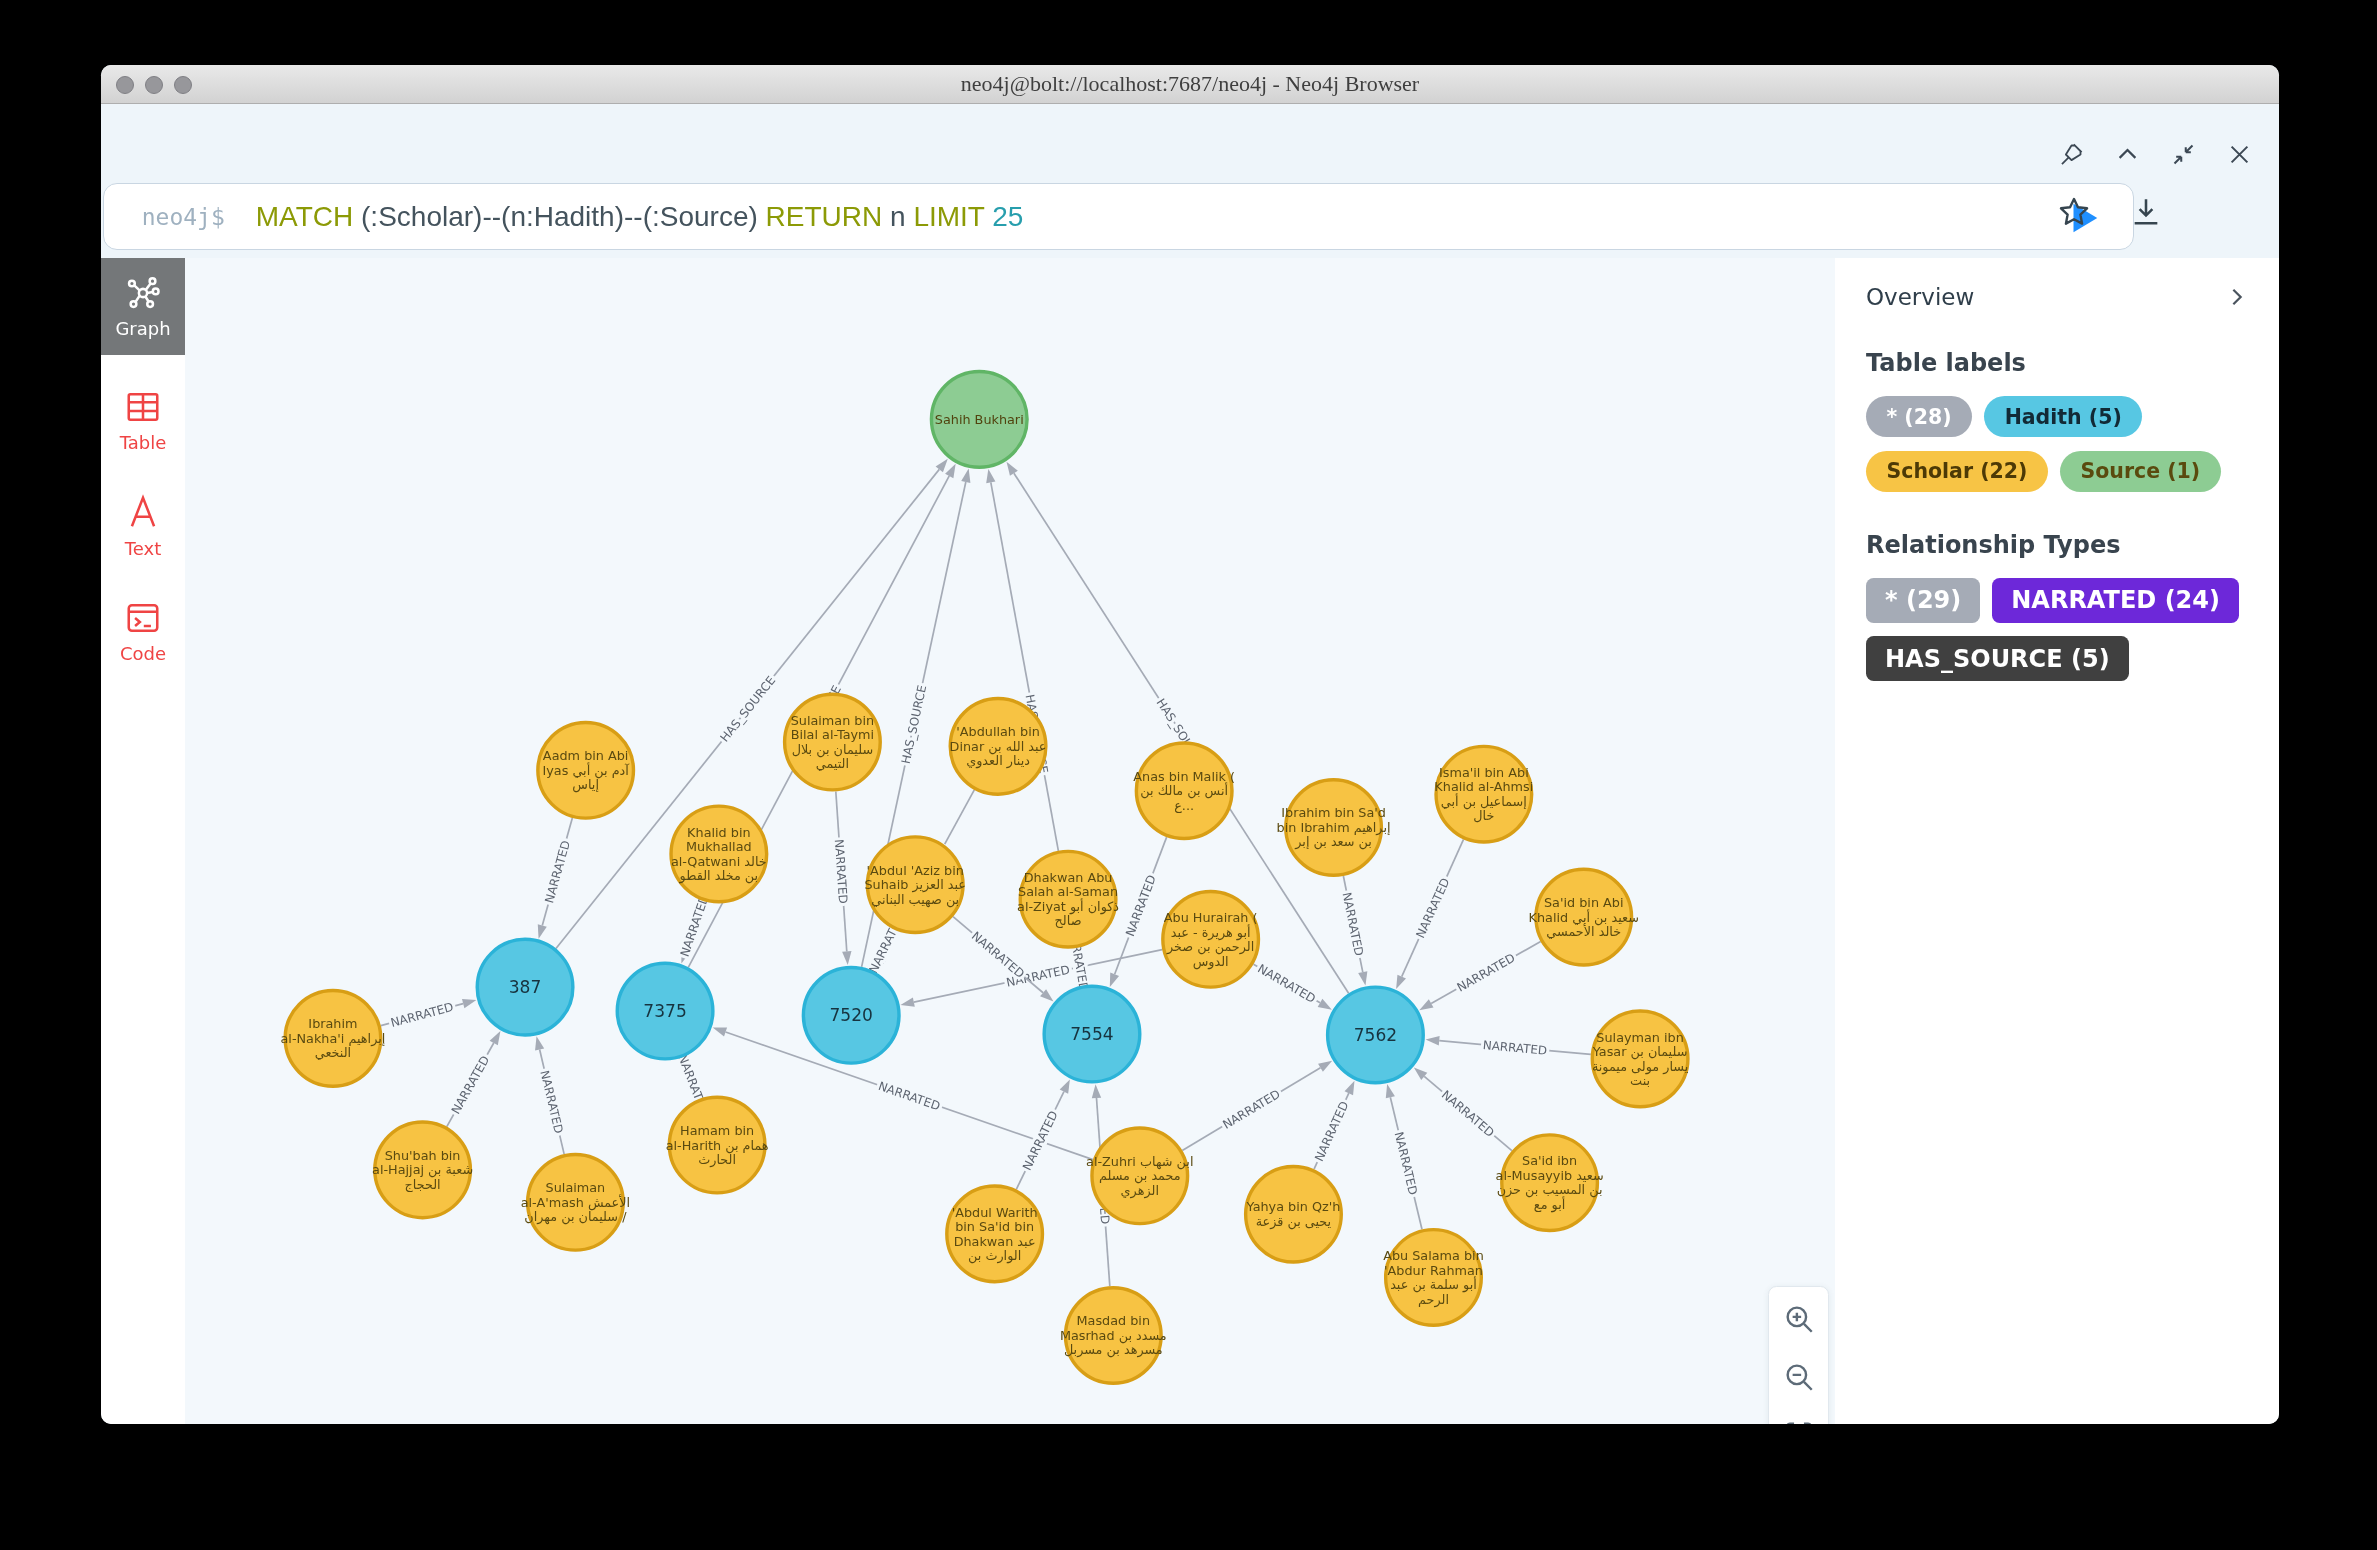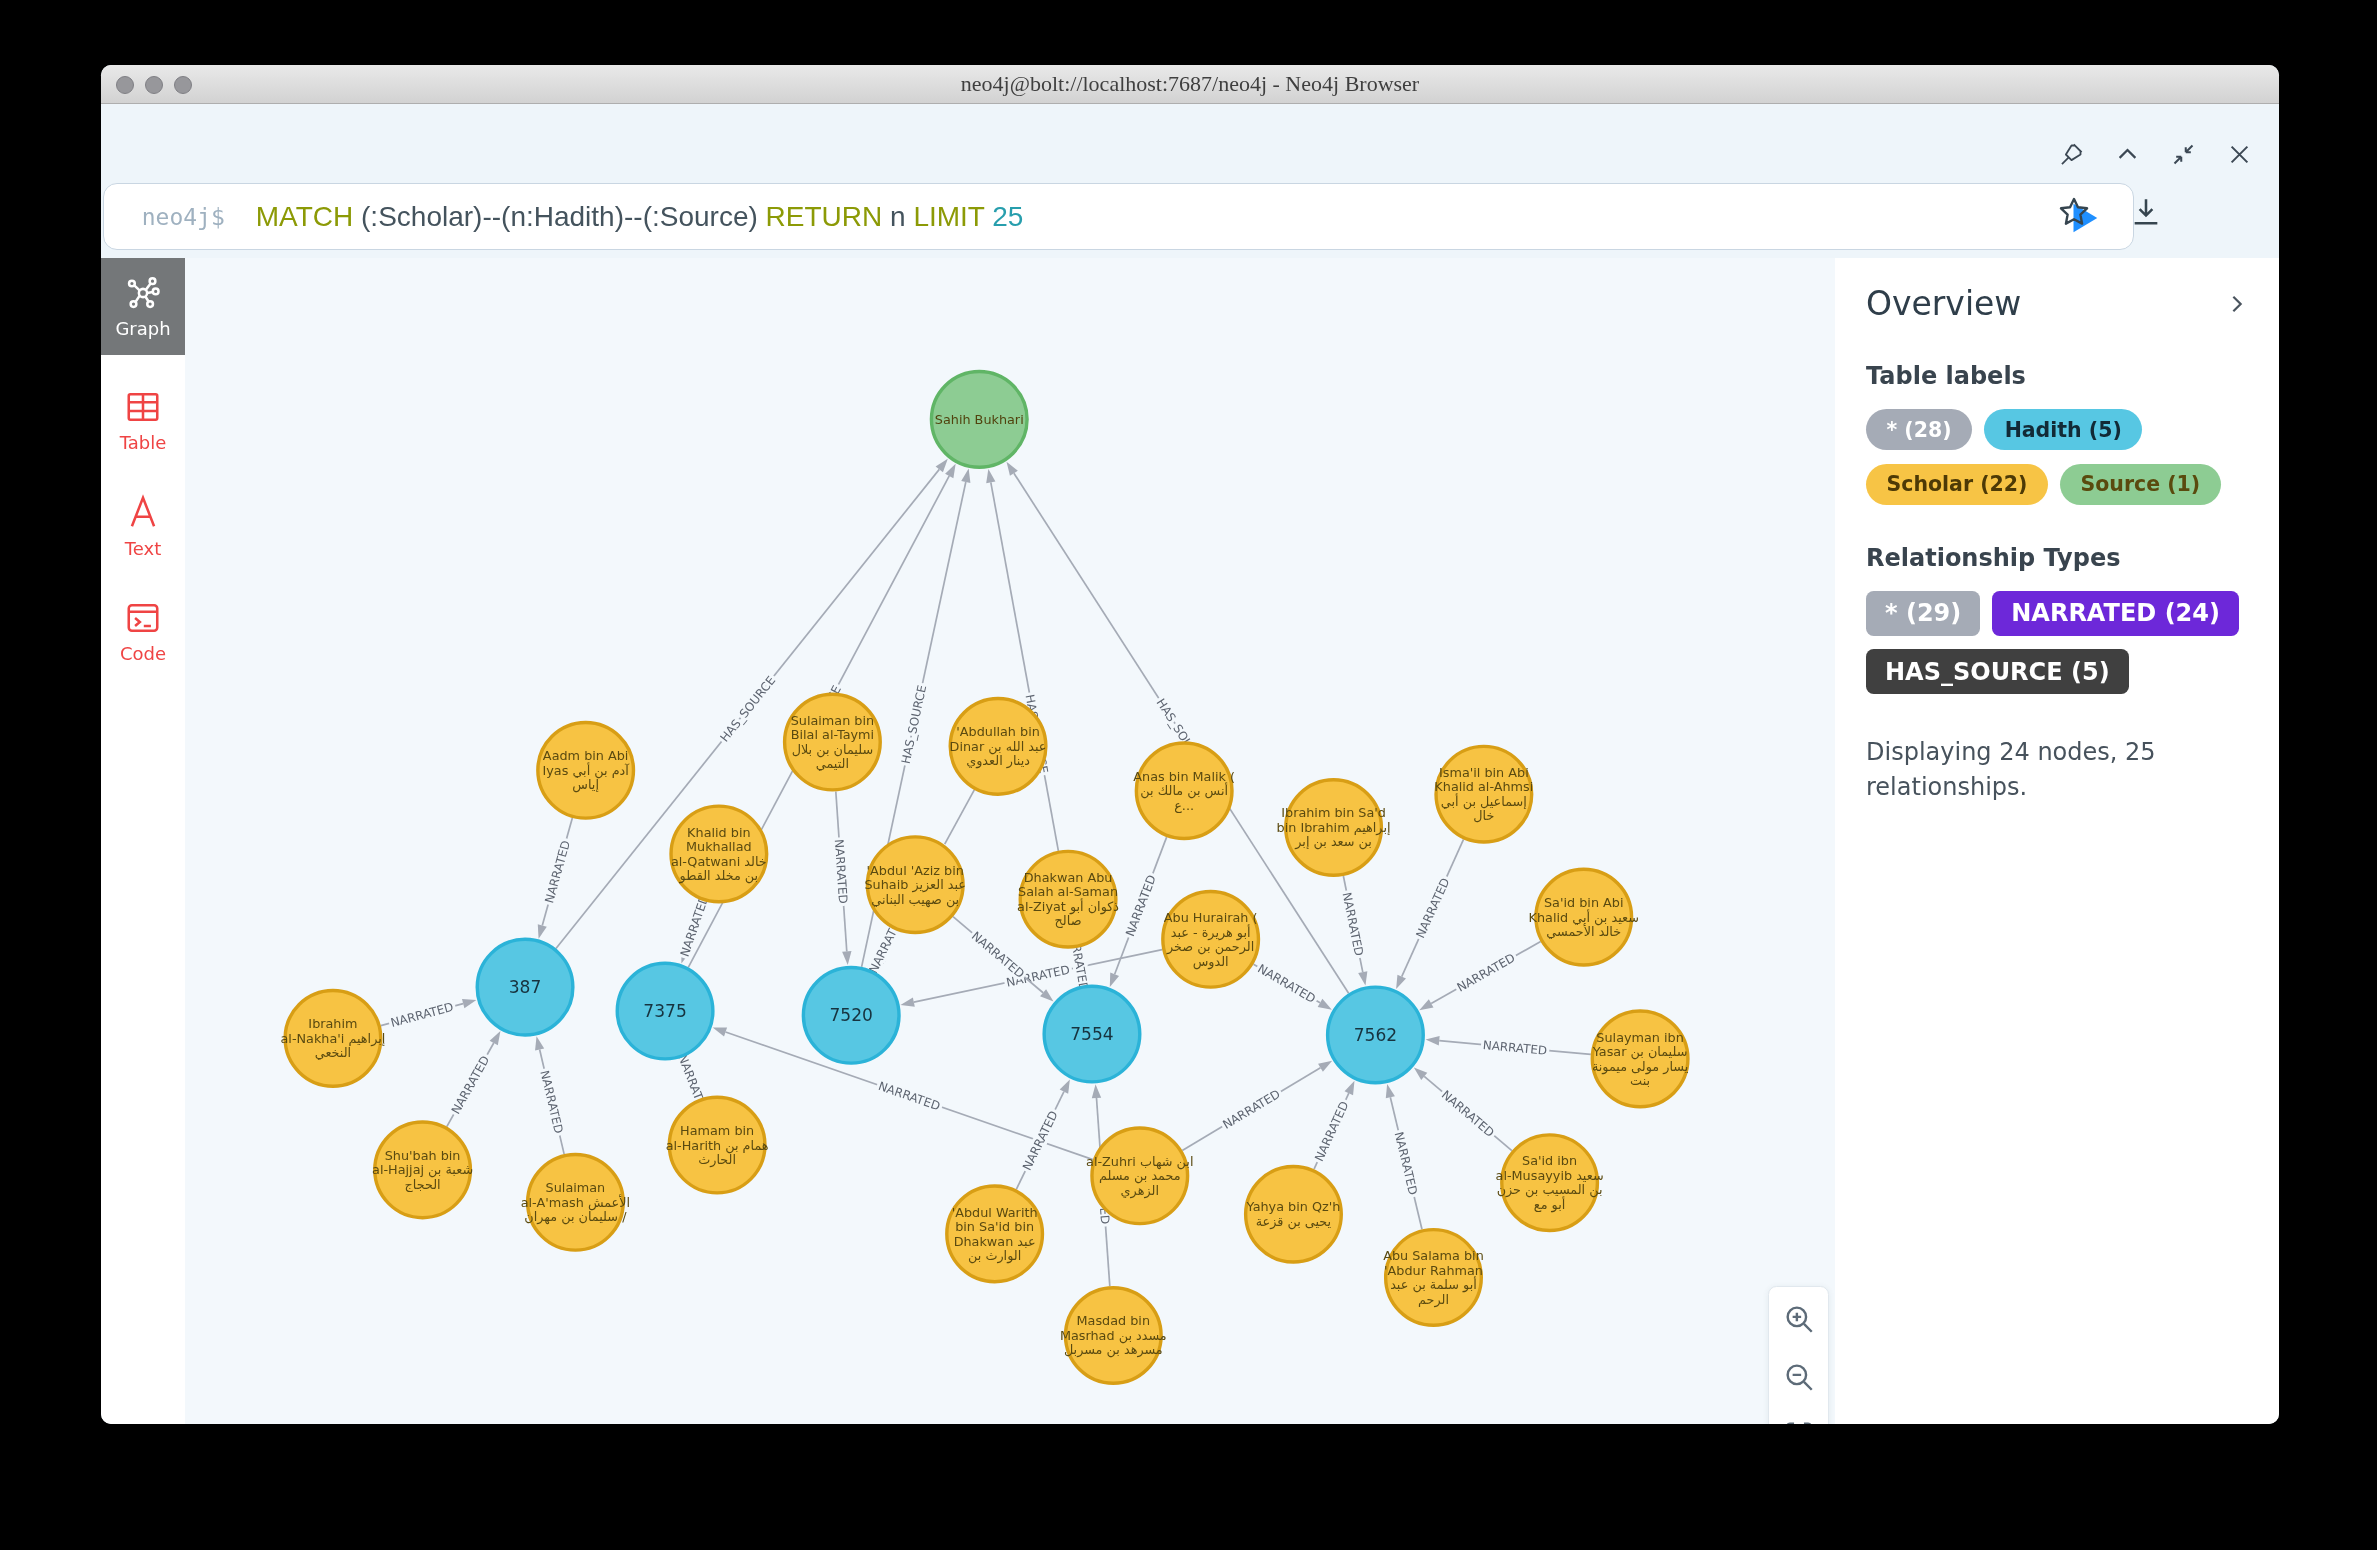--- a/index.html
+++ b/index.html
@@ -40,21 +40,21 @@
   .canvas{flex:1;position:relative;background:#f3f8fc;overflow:hidden;}
   #graph{position:absolute;left:0;top:0;}
   .zoomctl{position:absolute;right:6px;top:1028px;width:61px;height:188px;background:#fff;
     border:0.9px solid #e1e8ee;border-radius:8.5px;box-shadow:0 1.7px 6.8px rgba(40,60,80,.08);
     display:flex;flex-direction:column;align-items:center;padding-top:15.4px;gap:24px;box-sizing:border-box;}
   .zbtn{width:34px;height:34px;color:#5d6b78;cursor:pointer;}
   
   .panel{width:444px;background:#fff;flex:none;padding:26px 31px;box-sizing:border-box;
     color:#39444e;position:relative;}
   .panel-header{display:flex;justify-content:space-between;align-items:center;}
-  .panel-title{font-size:33px;color:#2f3e4a;}
+  .panel-title{font-size:23px;color:#2f3e4a;}
   .chev{width:22px;height:22px;color:#4a545e;cursor:pointer;}
   .section-h{font-size:24px;font-weight:bold;color:#39444e;margin-top:39px;margin-bottom:19px;}
   .pills{display:flex;flex-wrap:wrap;gap:13.7px 12px;}
   .pill{font-size:20.5px;font-weight:bold;padding:8.5px 20.5px;border-radius:24px;cursor:pointer;}
   .chip{font-size:24px;font-weight:bold;padding:8.5px 19px;border-radius:7.7px;cursor:pointer;}
   .summary{font-size:24px;color:#47525c;margin-top:41px;line-height:35px;width:307px;}
 </style>
 </head>
 <body>
 
@@ -436,19 +436,18 @@
             <span class="pill" style="background: rgb(87, 199, 227); color: rgb(18, 42, 54);">Hadith (5)</span>
             <span class="pill" style="background: rgb(247, 196, 69); color: rgb(77, 58, 6);">Scholar (22)</span>
             <span class="pill" style="background: rgb(141, 204, 147); color: rgb(90, 74, 14);">Source (1)</span>
           </div>
         <div class="section-h">Relationship Types</div>
         <div class="pills" id="rel-chips">
             <span class="chip" style="background: rgb(165, 171, 182); color: rgb(255, 255, 255);">* (29)</span>
             <span class="chip" style="background: #6d28d9; color: rgb(255, 255, 255);">NARRATED (24)</span>
             <span class="chip" style="background: #404040; color: rgb(255, 255, 255);">HAS_SOURCE (5)</span>
           </div>
-        <div class="summary">Displaying 24 nodes, 25 relationships.</div>
       </div>
 
     </div>
   </div>
 </div>
 
 
 </body></html>

